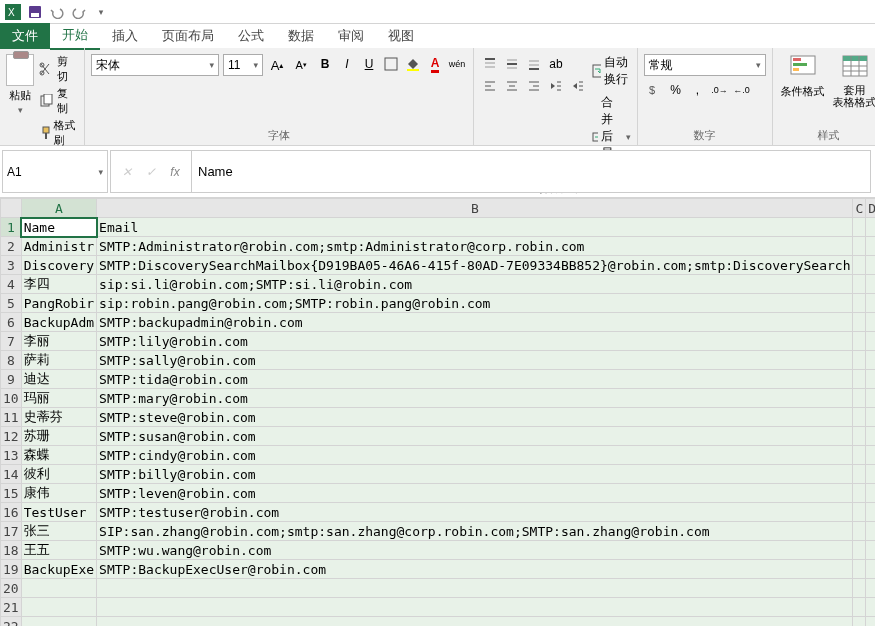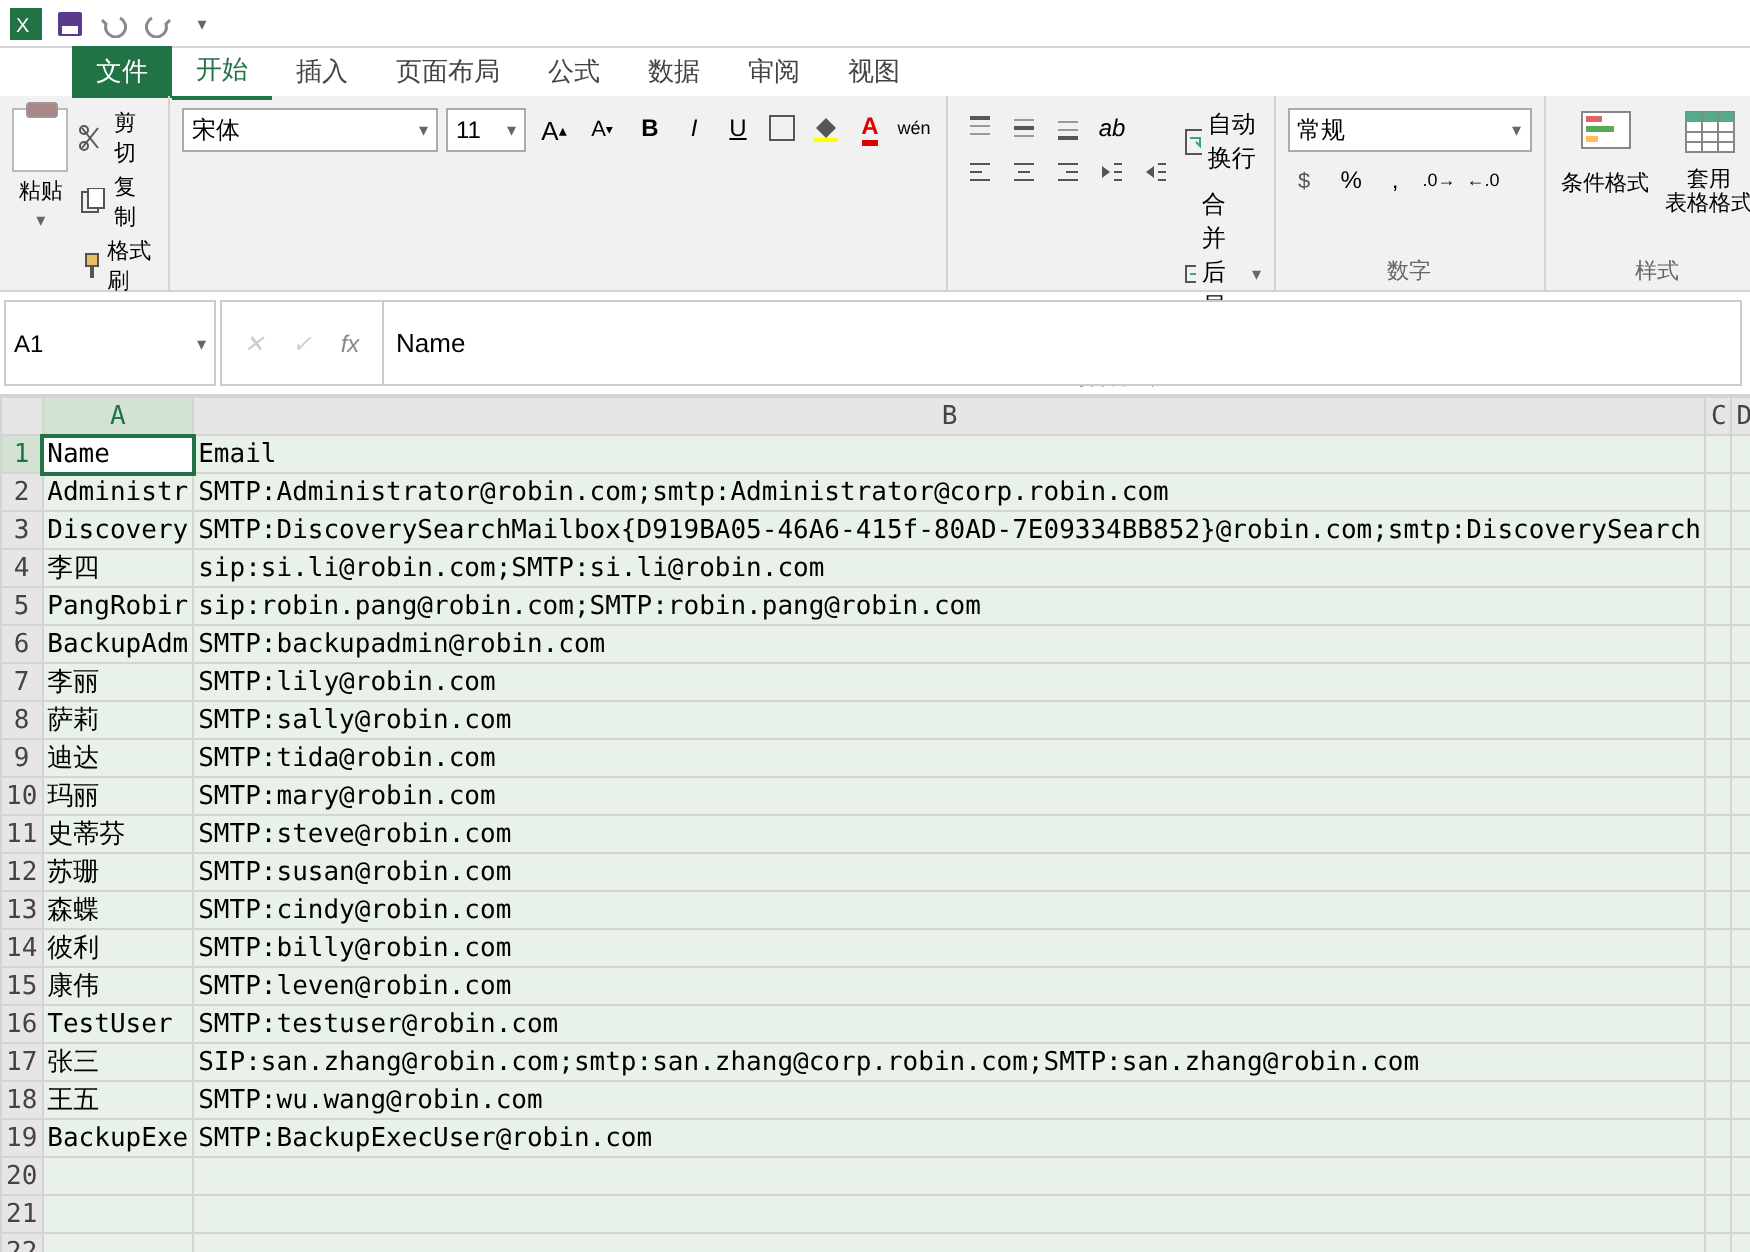--- a/index.html
+++ b/index.html
@@ -7,21 +7,21 @@
 
 
 .titlebar { height: 24px; background: #fff; display: flex; align-items: center; border-bottom: 1px solid #d4d4d4; }
 .titlebar .qat { display: flex; align-items: center; gap: 4px; padding-left: 4px; }
 .titlebar .qat-btn { width: 18px; height: 18px; display: flex; align-items: center; justify-content: center; }
 .titlebar .title { flex: 1; text-align: center; color: #666; font-size: 12px; }
 
 
 .tabs { height: 24px; background: #fff; display: flex; align-items: center; }
 .tab { padding: 4px 12px; font-size: 13px; color: #444; cursor: pointer; }
-.tab.file { background: #217346; color: #fff; margin-left: 36px; }
+.tab.file { background: #217346; color: #fff; }
 .tab.active { color: #217346; border-bottom: 2px solid #217346; }
 
 
 .ribbon { height: 98px; background: #f1f1f1; border-bottom: 1px solid #d4d4d4; display: flex; }
 .group { border-right: 1px solid #d4d4d4; padding: 2px 6px; display: flex; flex-direction: column; justify-content: space-between; }
 .group-label { text-align: center; font-size: 11px; color: #666; padding-top: 2px; border-top: 0; }
 .group-body { flex: 1; display: flex; align-items: flex-start; gap: 4px; padding-top: 4px; }
 
 
 .paste-big { width: 38px; display: flex; flex-direction: column; align-items: center; gap: 2px; font-size: 11px; }
@@ -179,20 +179,21 @@
               <path d="M7 2 L12 7 L7 12 L2 7 Z" fill="#555"></path>
               <rect x="1" y="12" width="12" height="2" fill="#ffff00"></rect>
             </svg>
           </div>
         <div class="font-btn">
             <span style="color:#d00;font-weight:bold;border-bottom:3px solid #d00">A</span>
           </div>
         <div class="font-btn" style="font-size:9px">wén</div>
       </div>
     </div>
+    <div class="group-label">字体</div>
   </div>
 
   <div class="group">
     <div class="group-body">
       <div class="align-col">
         <div class="align-row">
           <div class="font-btn">
               <svg width="14" height="14">
                 <line x1="2" y1="2" x2="12" y2="2" stroke="#555" stroke-width="2"></line>
                 <line x1="2" y1="6" x2="12" y2="6" stroke="#999"></line>
@@ -207,21 +208,21 @@
               </svg>
             </div>
           <div class="font-btn">
               <svg width="14" height="14">
                 <line x1="2" y1="4" x2="12" y2="4" stroke="#999"></line>
                 <line x1="2" y1="8" x2="12" y2="8" stroke="#999"></line>
                 <line x1="2" y1="12" x2="12" y2="12" stroke="#555" stroke-width="2"></line>
               </svg>
             </div>
           <div class="font-btn">
-              <span style="font-style:italic">ab</span>
+              <span style="">ab</span>
             </div>
         </div>
         <div class="align-row">
           <div class="font-btn">
               <svg width="14" height="14">
                 <line x1="2" y1="3" x2="12" y2="3" stroke="#555"></line>
                 <line x1="2" y1="7" x2="8" y2="7" stroke="#555"></line>
                 <line x1="2" y1="11" x2="12" y2="11" stroke="#555"></line>
               </svg>
             </div>

